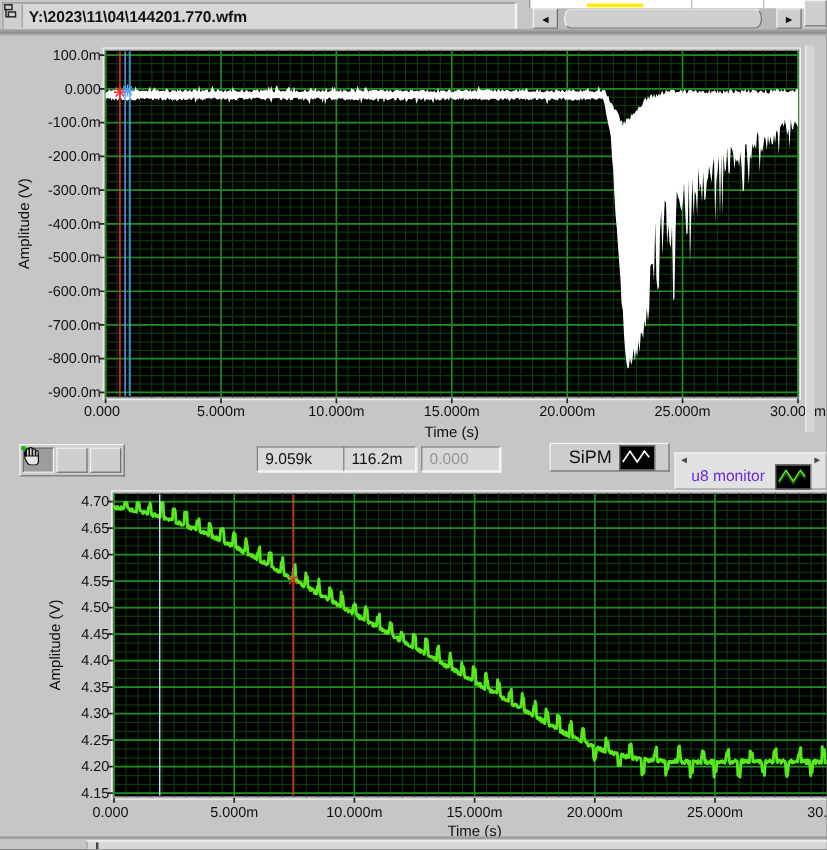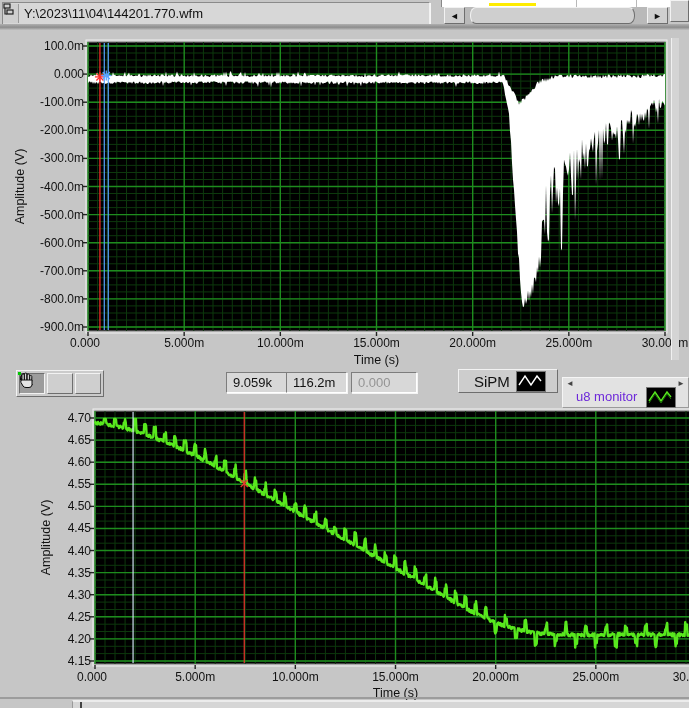--- a/index.html
+++ b/index.html
@@ -1,21 +1,21 @@
 <!DOCTYPE html>
 <html><head>
 <meta charset="utf-8">
 <style>
   html,body{margin:0;padding:0;background:#555;}
   #app{position:relative;width:689px;height:708px;background:#c6c6c6;
        font-family:"Liberation Sans",sans-serif;overflow:hidden;}
   
   .path-control{position:absolute;left:2px;top:2px;width:426px;height:21px;
     background:#d7d7d7;border:1px solid #8a8a8a;border-right-color:#f2f2f2;border-bottom-color:#f2f2f2;
-    box-shadow:1px 1px 0 #f6f6f6;display:flex;align-items:center;}
+    box-shadow:1px 1px 0 #f6f6f6;display:flex;align-items:center;font-weight:bold;}
   .path-icon{width:15px;height:19px;border-right:1px solid #9a9a9a;background:#cfcfcf;
     display:flex;align-items:center;justify-content:center;}
   .path-text{font-size:13px;color:#111;padding-left:5px;white-space:nowrap;}
   .table-sliver{position:absolute;left:441px;top:0;width:232px;height:7px;background:#ffffff;border-left:1px solid #888;}
   .yellow-mark{position:absolute;left:47px;top:3px;width:47px;height:3px;background:#ffec00;}
   .cell-line{position:absolute;top:0;width:1px;height:7px;background:#b9b9b9;}
   .hscroll{position:absolute;left:444px;top:7px;width:224px;height:17px;background:#b9b9b9;display:flex;}
   .sb-btn{width:21px;height:17px;background:#cfcfcf;border:1px solid #f2f2f2;border-right-color:#6e6e6e;border-bottom-color:#6e6e6e;
     display:flex;align-items:center;justify-content:center;font-size:9px;color:#111;box-sizing:border-box;user-select:none;}
   .sb-track{flex:1;position:relative;}
@@ -179,21 +179,21 @@
           <rect x="7.6" y="2" width="2.2" height="9" rx="1"></rect>
           <rect x="10.2" y="3" width="2.2" height="8" rx="1"></rect>
           <rect x="12.8" y="4.5" width="2" height="6.5" rx="1"></rect>
           <path d="M5 9 q-2 0 -1 2.5 l2 3.5 q0.8 1.5 3 1.5 h3 q2.5 0 3-2.5 V9 Z"></path>
         </g>
       </svg>
     </div>
   </div>
 
   <div class="peaks-label">Peaks</div>
-  <div class="val-box" style="left:226px;width:76px">9.059k</div>
+  <div class="val-box" style="left:214px;width:76px">9.059k</div>
   <div class="val-box" style="left:286px;width:61px">116.2m</div>
   <div class="val-box disabled" style="left:351px;width:66px">0.000</div>
 
   <div class="legend-sipm">
     <span class="lg-label">SiPM</span>
     <span class="swatch">
       <svg width="26" height="17" viewBox="0 0 26 17">
         <polyline points="2,13 8,4 14,13 20,4 24,9" fill="none" stroke="#ffffff" stroke-width="1.4"></polyline>
       </svg>
     </span>

